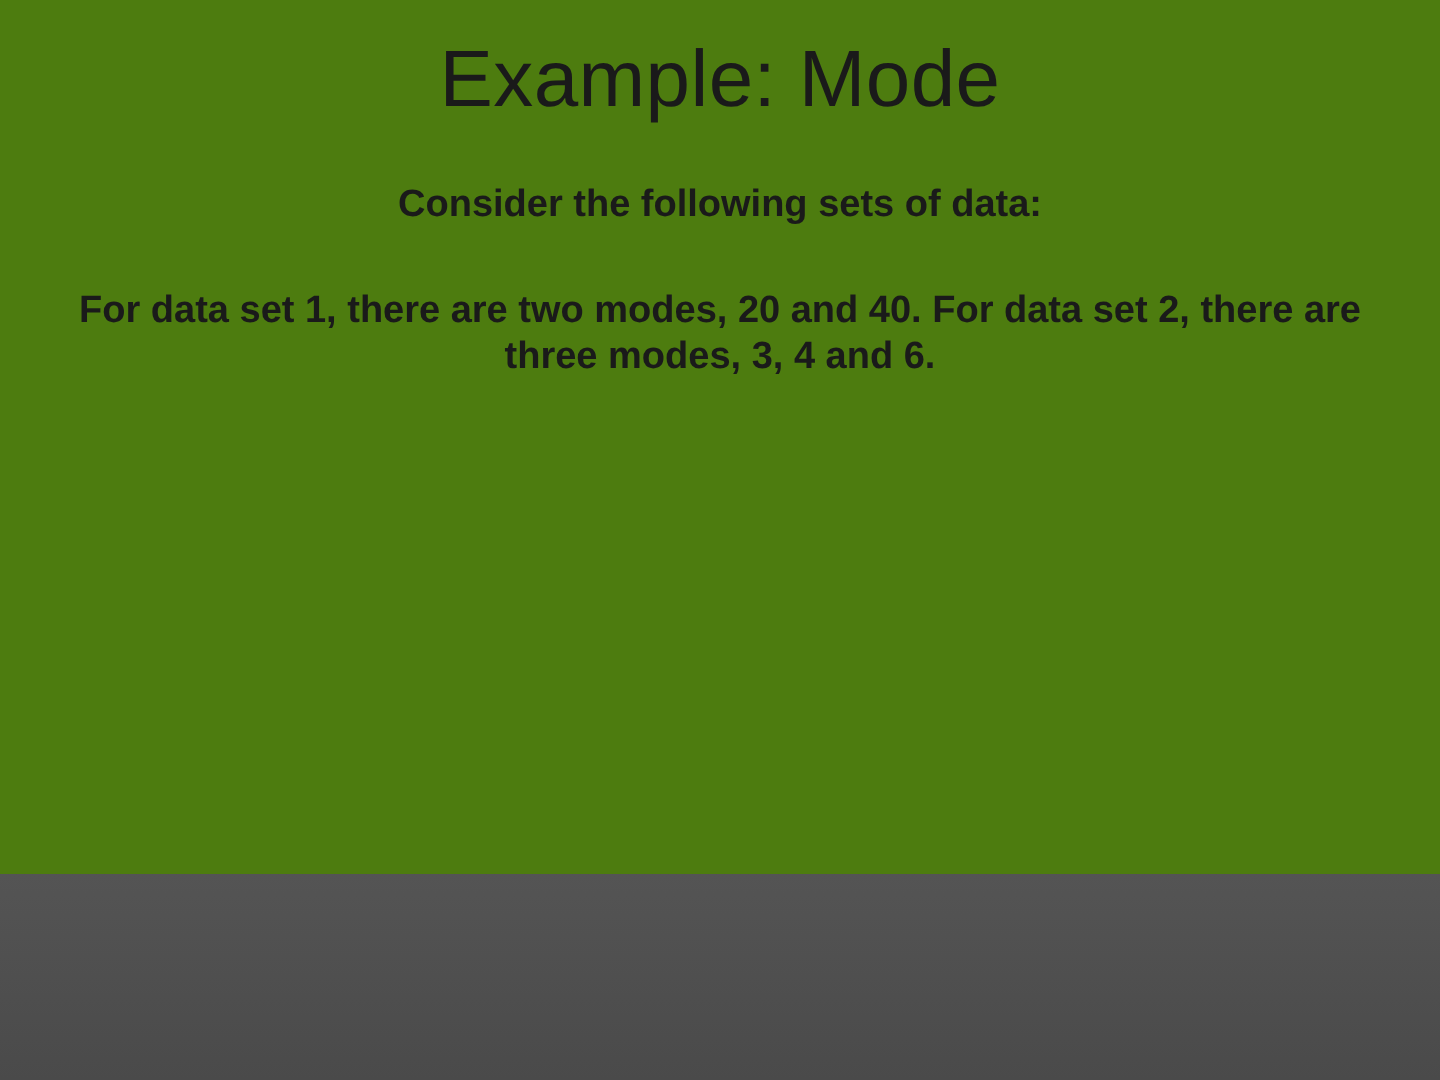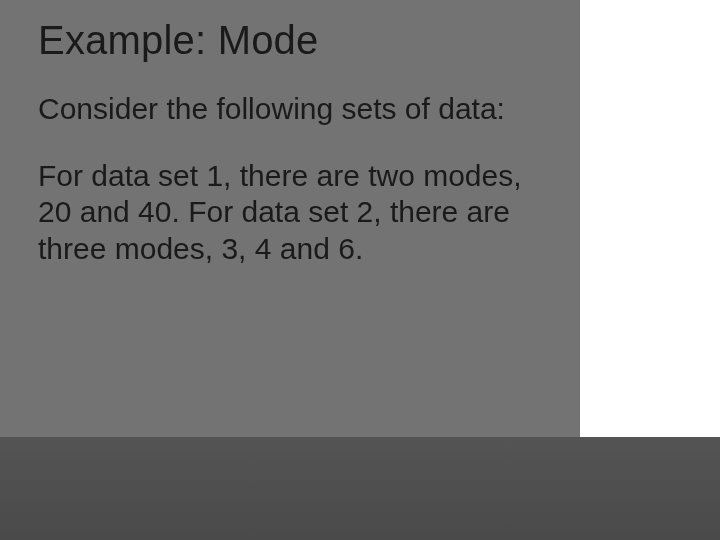--- a/index.html
+++ b/index.html
@@ -13,45 +13,47 @@
   .slide {
     width: 720px;
     height: 540px;
     position: relative;
     box-sizing: border-box;
   }
   .top-panel {
     position: absolute;
     left: 0;
     top: 0;
-    width: 580px;
+    width: 720px;
     height: 437px;
-    background: #737373;
+    background: #4d7c0f;
     box-sizing: border-box;
     padding: 18px 38px 0 38px;
+    text-align: center;
   }
   .bottom-panel {
     position: absolute;
     left: 0;
     top: 437px;
     width: 720px;
     height: 103px;
     background: linear-gradient(to bottom, #545454 0%, #4a4a4a 100%);
   }
   h1.title {
     margin: 0 0 28px 0;
     font-size: 40px;
     font-weight: normal;
     color: #1a1a1a;
     letter-spacing: 0.2px;
   }
   .body-text {
-    font-size: 30px;
+    font-size: 19px;
     line-height: 1.22;
     color: #1a1a1a;
+    font-weight: bold;
   }
   .para {
     margin: 0 0 30px 0;
   }
   .para:last-child {
     margin-bottom: 16px;
   }
   .line {
     display: block;
   }

